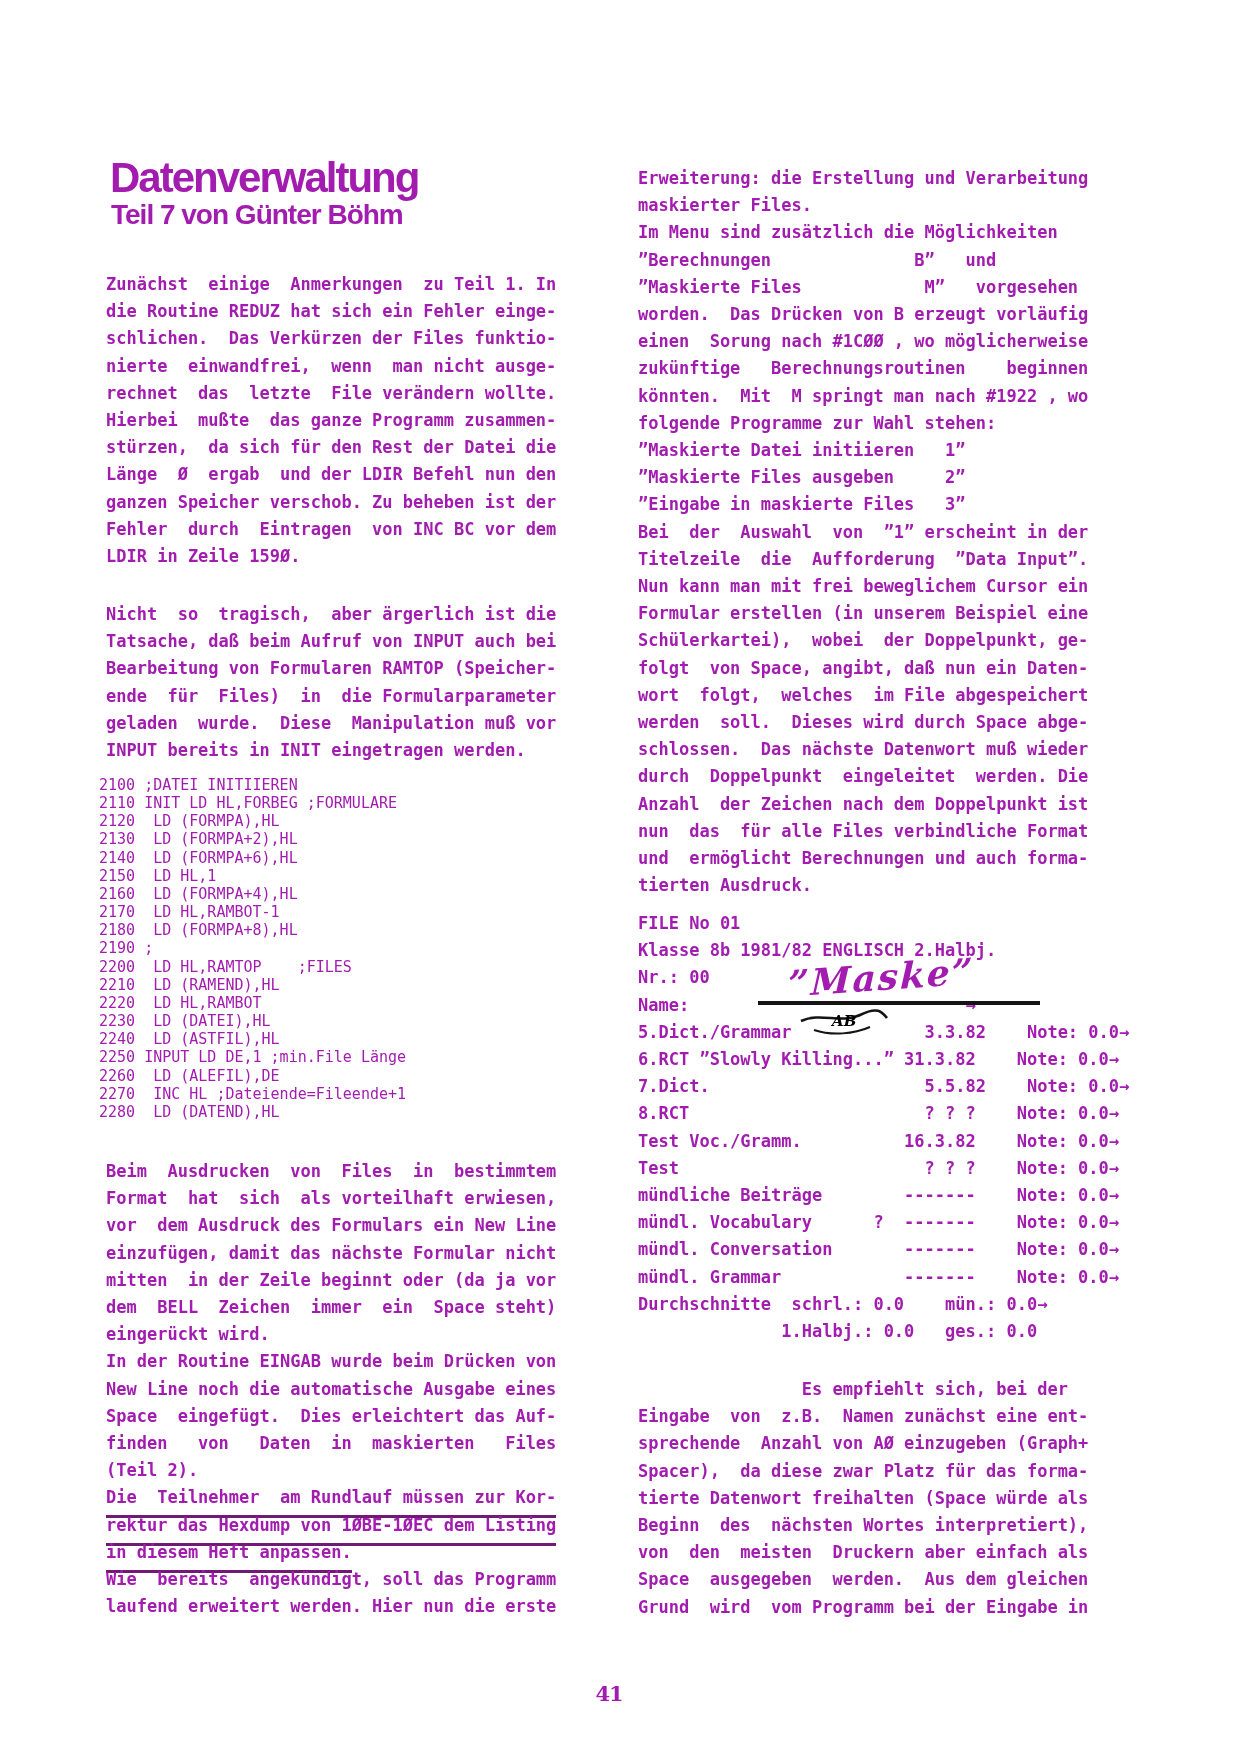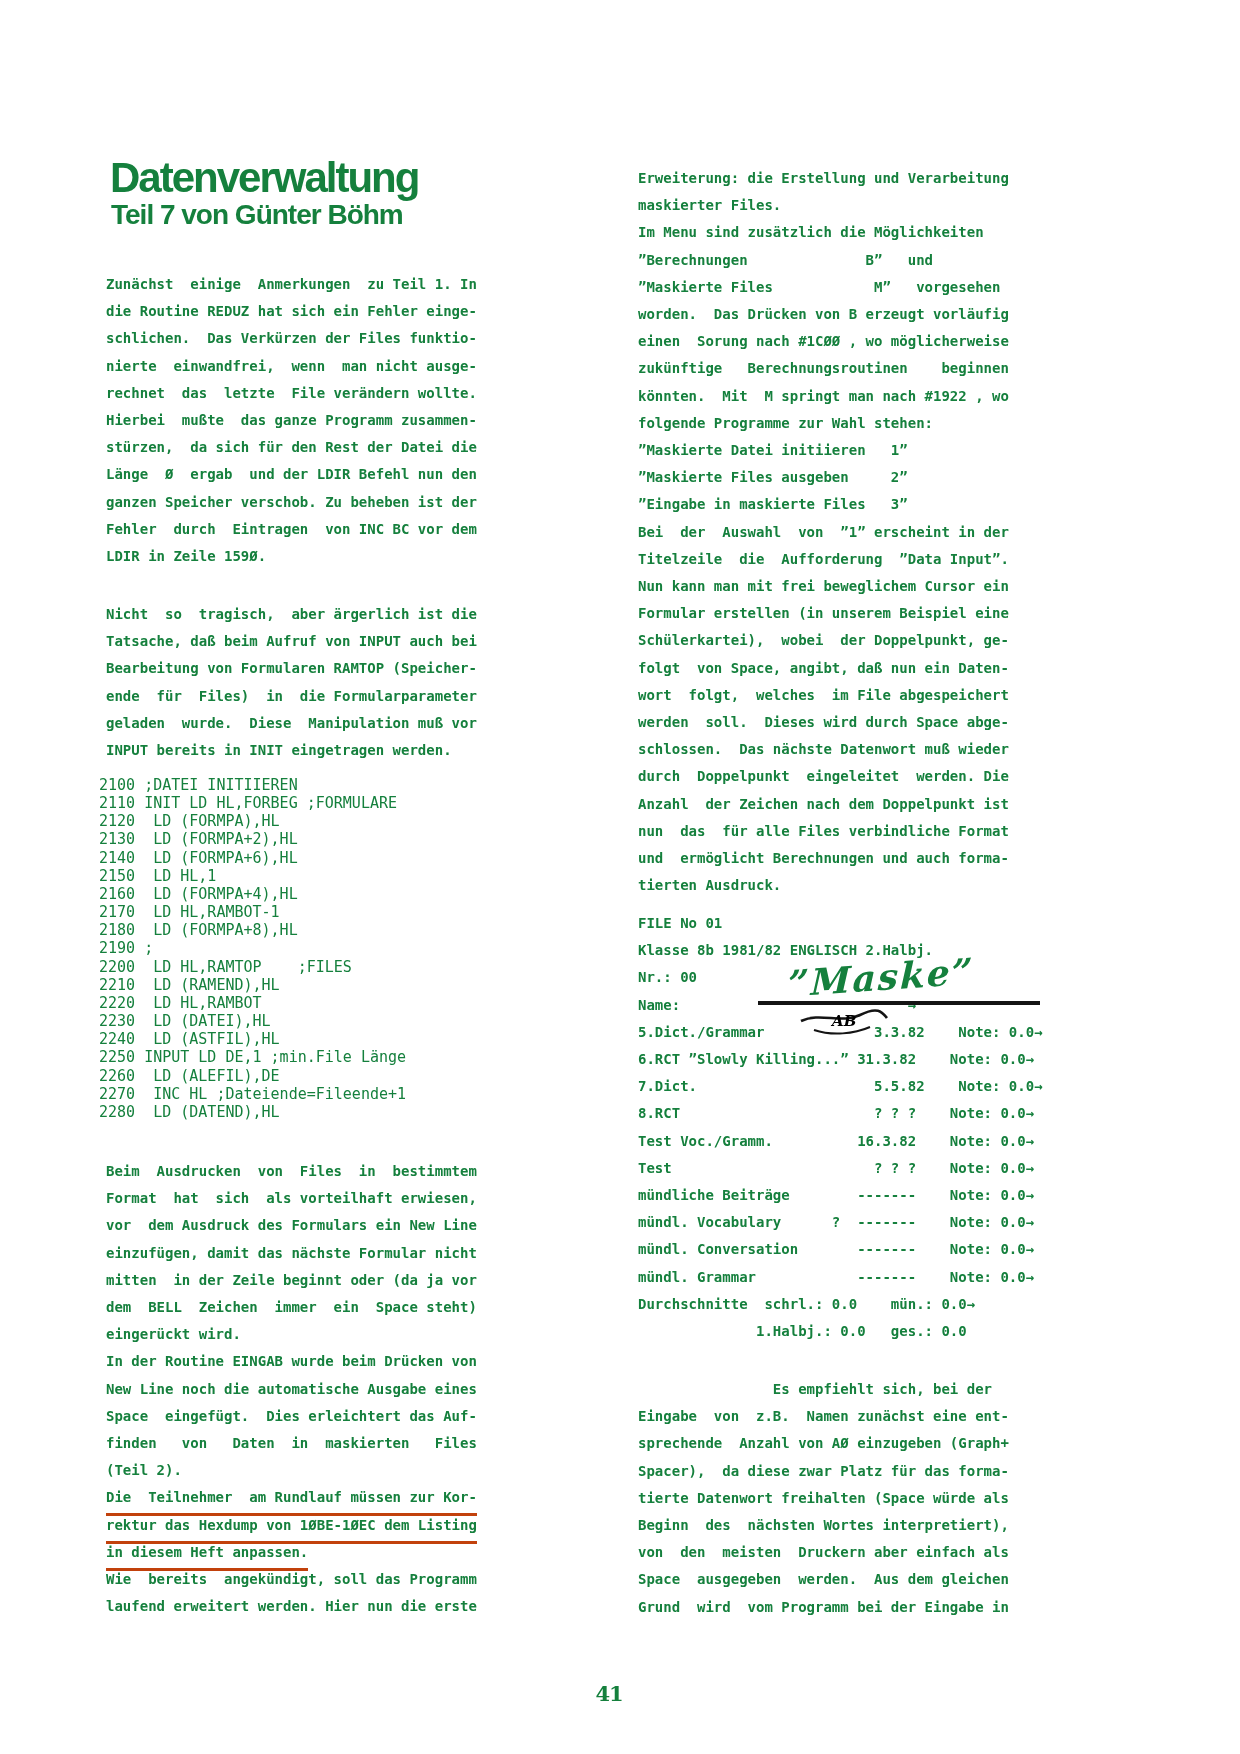--- a/index.html
+++ b/index.html
@@ -1,45 +1,45 @@
 <!DOCTYPE html>
 <html><head>
 <meta charset="utf-8">
 <style>
   html,body{margin:0;padding:0;background:#e8e8e8;}
   .page{
     position:relative;
     width:1240px;height:1754px;
     background:#ffffff;
-    color:#15803d;
+    color:#a21caf;
     overflow:hidden;
     margin:0 auto;
     font-family:"DejaVu Sans Mono",monospace;
   }
   .block{position:absolute;white-space:pre;}
   .headline{
     font-family:"Liberation Sans",sans-serif;
     font-weight:bold;
     line-height:1;
   }
   .title{font-size:42px;letter-spacing:-2px;}
   .subtitle{font-size:28px;letter-spacing:-1px;}
   .body{
-    font-size:14px;
+    font-size:17px;
     line-height:27.2px;
     font-weight:bold;
   }
   .code{
     font-size:15px;
     line-height:18.15px;
     font-weight:normal;
   }
   .ln{white-space:pre;}
   .ln .ul{
-    border-bottom:3px solid #c2410c;
+    border-bottom:3px solid #701a75;
     padding-bottom:8px;
   }
   .rule{
     position:absolute;
     background:#141414;
   }
   .handwriting{
     position:absolute;
     font-family:"DejaVu Serif",serif;
     font-style:italic;

